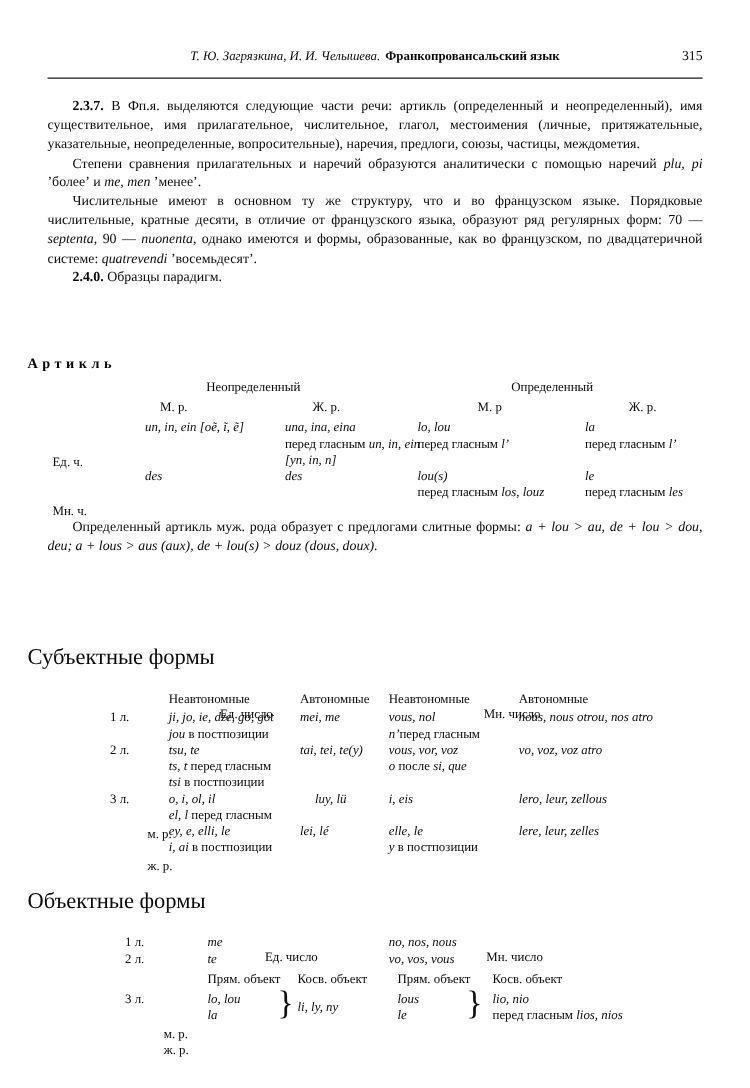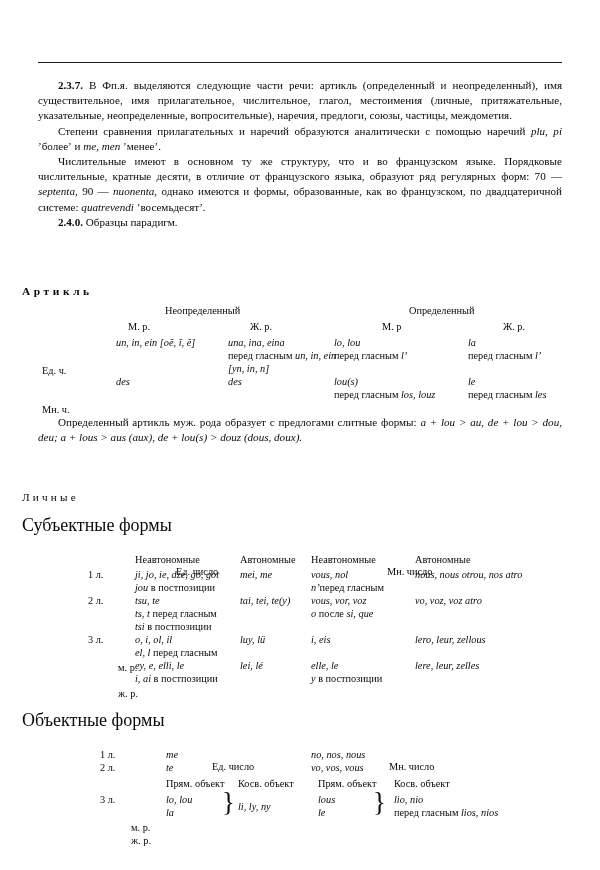--- a/index.html
+++ b/index.html
@@ -116,20 +116,27 @@
     line-height: 1;
     font-family: "Liberation Serif", serif;
     color: #101010;
   }
 </style>
 </head>
 <body>
 
 <div class="page">
 
+  <div class="runhead">
+    <div class="runhead-inner">
+      <span class="runhead-authors">Т. Ю. Загрязкина, И. И. Челышева.</span>
+      <span class="runhead-title">Франкопровансальский язык</span>
+    </div>
+    <div class="folio">315</div>
+  </div>
   <div class="rule"></div>
 
   <div class="body-text">
     <p><b class="run">2.3.7.</b><span> В Фп.я. выделяются следующие части речи: артикль (определенный и неопределенный), имя существительное, имя прилагательное, числительное, глагол, местоимения (личные, притяжательные, указательные, неопределенные, вопросительные), наречия, предлоги, союзы, частицы, междометия.</span></p>
     <p><span>Степени сравнения прилагательных и наречий образуются аналитически с помощью наречий </span><i class="it">plu, pi</i><span> ʼболееʼ и </span><i class="it">me, men</i><span> ʼменееʼ.</span></p>
     <p><span>Числительные имеют в основном ту же структуру, что и во французском языке. Порядковые числительные, кратные десяти, в отличие от французского языка, образуют ряд регулярных форм: 70 — </span><i class="it">septenta</i><span>, 90 — </span><i class="it">nuonenta</i><span>, однако имеются и формы, образованные, как во французском, по двадцатеричной системе: </span><i class="it">quatrevendi</i><span> ʼвосемьдесятʼ.</span></p>
     <p><b class="run">2.4.0.</b><span> Образцы парадигм.</span></p>
   </div>
 
   <div class="disp spaced" style="top:285px">Артикль</div>
@@ -157,21 +164,20 @@
   <div class="c ital" style="left:228px; top:375px">des</div>
   <div class="c ital" style="left:334px; top:375px">lou(s)</div>
   <div class="c" style="left:334px; top:388px"><span>перед гласным </span><i class="it">los, louz</i></div>
   <div class="c ital" style="left:468px; top:375px">le</div>
   <div class="c" style="left:468px; top:388px"><span>перед гласным </span><i class="it">les</i></div>
 
   <div class="body-text" style="top:415px">
     <p><span>Определенный артикль муж. рода образует с предлогами слитные формы: </span><i class="it">a + lou &gt; au, de + lou  &gt; dou, deu; a + lous &gt; aus (aux), de + lou(s) &gt; douz (dous, doux).</i></p>
   </div>
 
-  <div class="disp spaced-lite" style="top:491px">Личные</div>
   <div class="disp plain-c" style="top:515px">Субъектные формы</div>
 
   <div class="c bold" style="left:176px; top:537px">Ед. число</div>
   <div class="c bold" style="left:387px; top:537px">Мн. число</div>
 
   <div class="c" style="left:135px; top:553px">Неавтономные</div>
   <div class="c" style="left:240px; top:553px">Автономные</div>
   <div class="c" style="left:311px; top:553px">Неавтономные</div>
   <div class="c" style="left:415px; top:553px">Автономные</div>
 
@@ -189,21 +195,21 @@
   <div class="c" style="left:135px; top:620px"><i class="it">tsi</i><span> в постпозиции</span></div>
   <div class="c ital" style="left:240px; top:594px">tai, tei, te(y)</div>
   <div class="c ital" style="left:311px; top:594px">vous, vor, voz</div>
   <div class="c" style="left:311px; top:607px"><i class="it">o</i><span> после </span><i class="it">si, que</i></div>
   <div class="c ital" style="left:415px; top:594px">vo, voz, voz atro</div>
 
   <div class="c" style="left:88px; top:633px">3 л.</div>
   <div class="c bold" style="left:118px; top:633px">м. р.</div>
   <div class="c ital" style="left:135px; top:633px">o, i, ol, il</div>
   <div class="c" style="left:135px; top:646px"><i class="it">el, l</i><span> перед гласным</span></div>
-  <div class="c ital" style="left:240px; top:633px">luy, lü</div>
+  <div class="c ital" style="left:252px; top:633px">luy, lü</div>
   <div class="c ital" style="left:311px; top:633px">i, eis</div>
   <div class="c ital" style="left:415px; top:633px">lero, leur, zellous</div>
 
   <div class="c bold" style="left:118px; top:659px">ж. р.</div>
   <div class="c ital" style="left:135px; top:659px">ey, e, elli, le</div>
   <div class="c" style="left:135px; top:672px"><i class="it">i, ai</i><span> в постпозиции</span></div>
   <div class="c ital" style="left:240px; top:659px">lei, lé</div>
   <div class="c ital" style="left:311px; top:659px">elle, le</div>
   <div class="c" style="left:311px; top:672px"><i class="it">y</i><span> в постпозиции</span></div>
   <div class="c ital" style="left:415px; top:659px">lere, leur, zelles</div>

